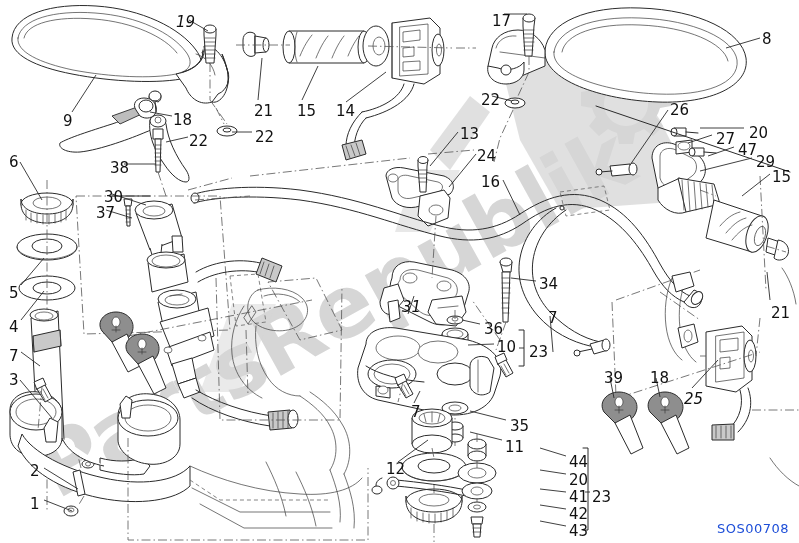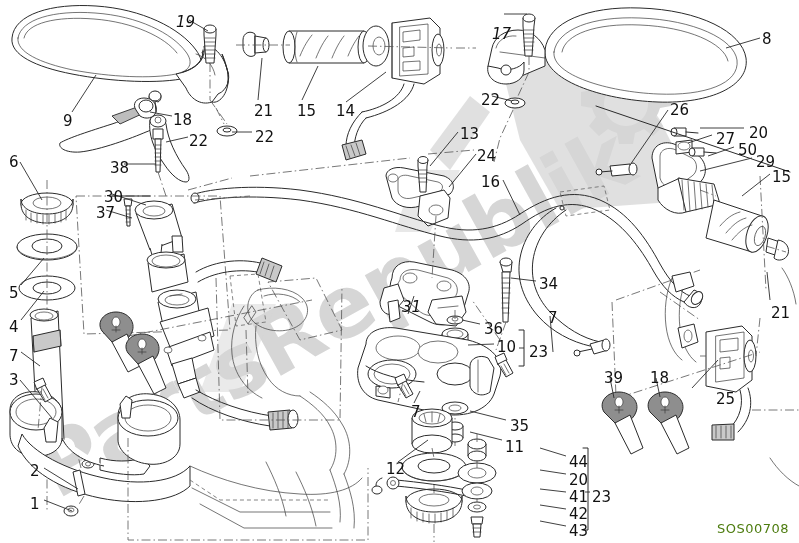--- a/index.html
+++ b/index.html
@@ -24,21 +24,21 @@
   .fillw{fill:#ffffff;stroke:#2b2b2b;stroke-width:1;stroke-linejoin:round;}
   .fillw-t{fill:#ffffff;stroke:#3a3a3a;stroke-width:.7;stroke-linejoin:round;}
   .fillgg{fill:#c9c9c9;stroke:#2b2b2b;stroke-width:1;}
   .filld{fill:#8e8e8e;stroke:#2b2b2b;stroke-width:1;}
   .fillgrey{fill:#bdbdbd;stroke:#2b2b2b;stroke-width:.9;}
 
   
   .cal{position:absolute;font-family:"DejaVu Sans",sans-serif;font-size:15px;
        color:#111;line-height:1;white-space:nowrap;}
   #code{position:absolute;right:10px;bottom:7px;font-family:"DejaVu Sans",sans-serif;
-        font-size:13px;letter-spacing:.5px;color:#4d7c0f;margin-left:26px;}
+        font-size:13px;letter-spacing:.5px;color:#1d4ed8;margin-left:26px;}
 </style>
 </head>
 <body>
 
 <div id="stage">
 
   <div id="watermark">
     <div class="wm-text" id="wm-main">PartsRepublik</div>
     <svg id="wm-gear" viewBox="0 0 120 120">
       <g fill="#d6d6d6">
@@ -636,32 +636,32 @@
       <div class="cal" style="left: 9px; top: 349px;">7</div>
       <div class="cal" style="left: 762px; top: 32px;">8</div>
       <div class="cal" style="left: 63px; top: 114px;">9</div>
       <div class="cal" style="left: 497px; top: 340px;">10</div>
       <div class="cal" style="left: 505px; top: 440px;">11</div>
       <div class="cal" style="left: 386px; top: 462px;">12</div>
       <div class="cal" style="left: 460px; top: 127px;">13</div>
       <div class="cal" style="left: 336px; top: 104px;">14</div>
       <div class="cal" style="left: 297px; top: 104px;">15</div>
       <div class="cal" style="left: 481px; top: 175px;">16</div>
-      <div class="cal" style="left: 492px; top: 27px; font-style: italic;">17</div>
+      <div class="cal" style="left: 492px; top: 14px;">17</div>
       <div class="cal" style="left: 650px; top: 371px;">18</div>
       <div class="cal" style="left: 176px; top: 15px; font-style: italic;">19</div>
       <div class="cal" style="left: 749px; top: 126px;">20</div>
       <div class="cal" style="left: 254px; top: 104px;">21</div>
       <div class="cal" style="left: 255px; top: 130px;">22</div>
       <div class="cal" style="left: 529px; top: 345px;">23</div>
       <div class="cal" style="left: 477px; top: 149px;">24</div>
-      <div class="cal" style="left: 716px; top: 392px;">25</div>
+      <div class="cal" style="left: 684px; top: 392px; font-style: italic;">25</div>
       <div class="cal" style="left: 670px; top: 103px;">26</div>
       <div class="cal" style="left: 716px; top: 132px;">27</div>
-      <div class="cal" style="left: 738px; top: 143px;">50</div>
+      <div class="cal" style="left: 738px; top: 143px;">47</div>
       <div class="cal" style="left: 756px; top: 155px;">29</div>
       <div class="cal" style="left: 104px; top: 190px;">30</div>
       <div class="cal" style="left: 402px; top: 300px; font-style: italic;">31</div>
       <div class="cal" style="left: 173px; top: 113px;">18</div>
       <div class="cal" style="left: 189px; top: 134px;">22</div>
       <div class="cal" style="left: 539px; top: 277px;">34</div>
       <div class="cal" style="left: 510px; top: 419px;">35</div>
       <div class="cal" style="left: 484px; top: 322px;">36</div>
       <div class="cal" style="left: 96px; top: 206px;">37</div>
       <div class="cal" style="left: 110px; top: 161px;">38</div>

